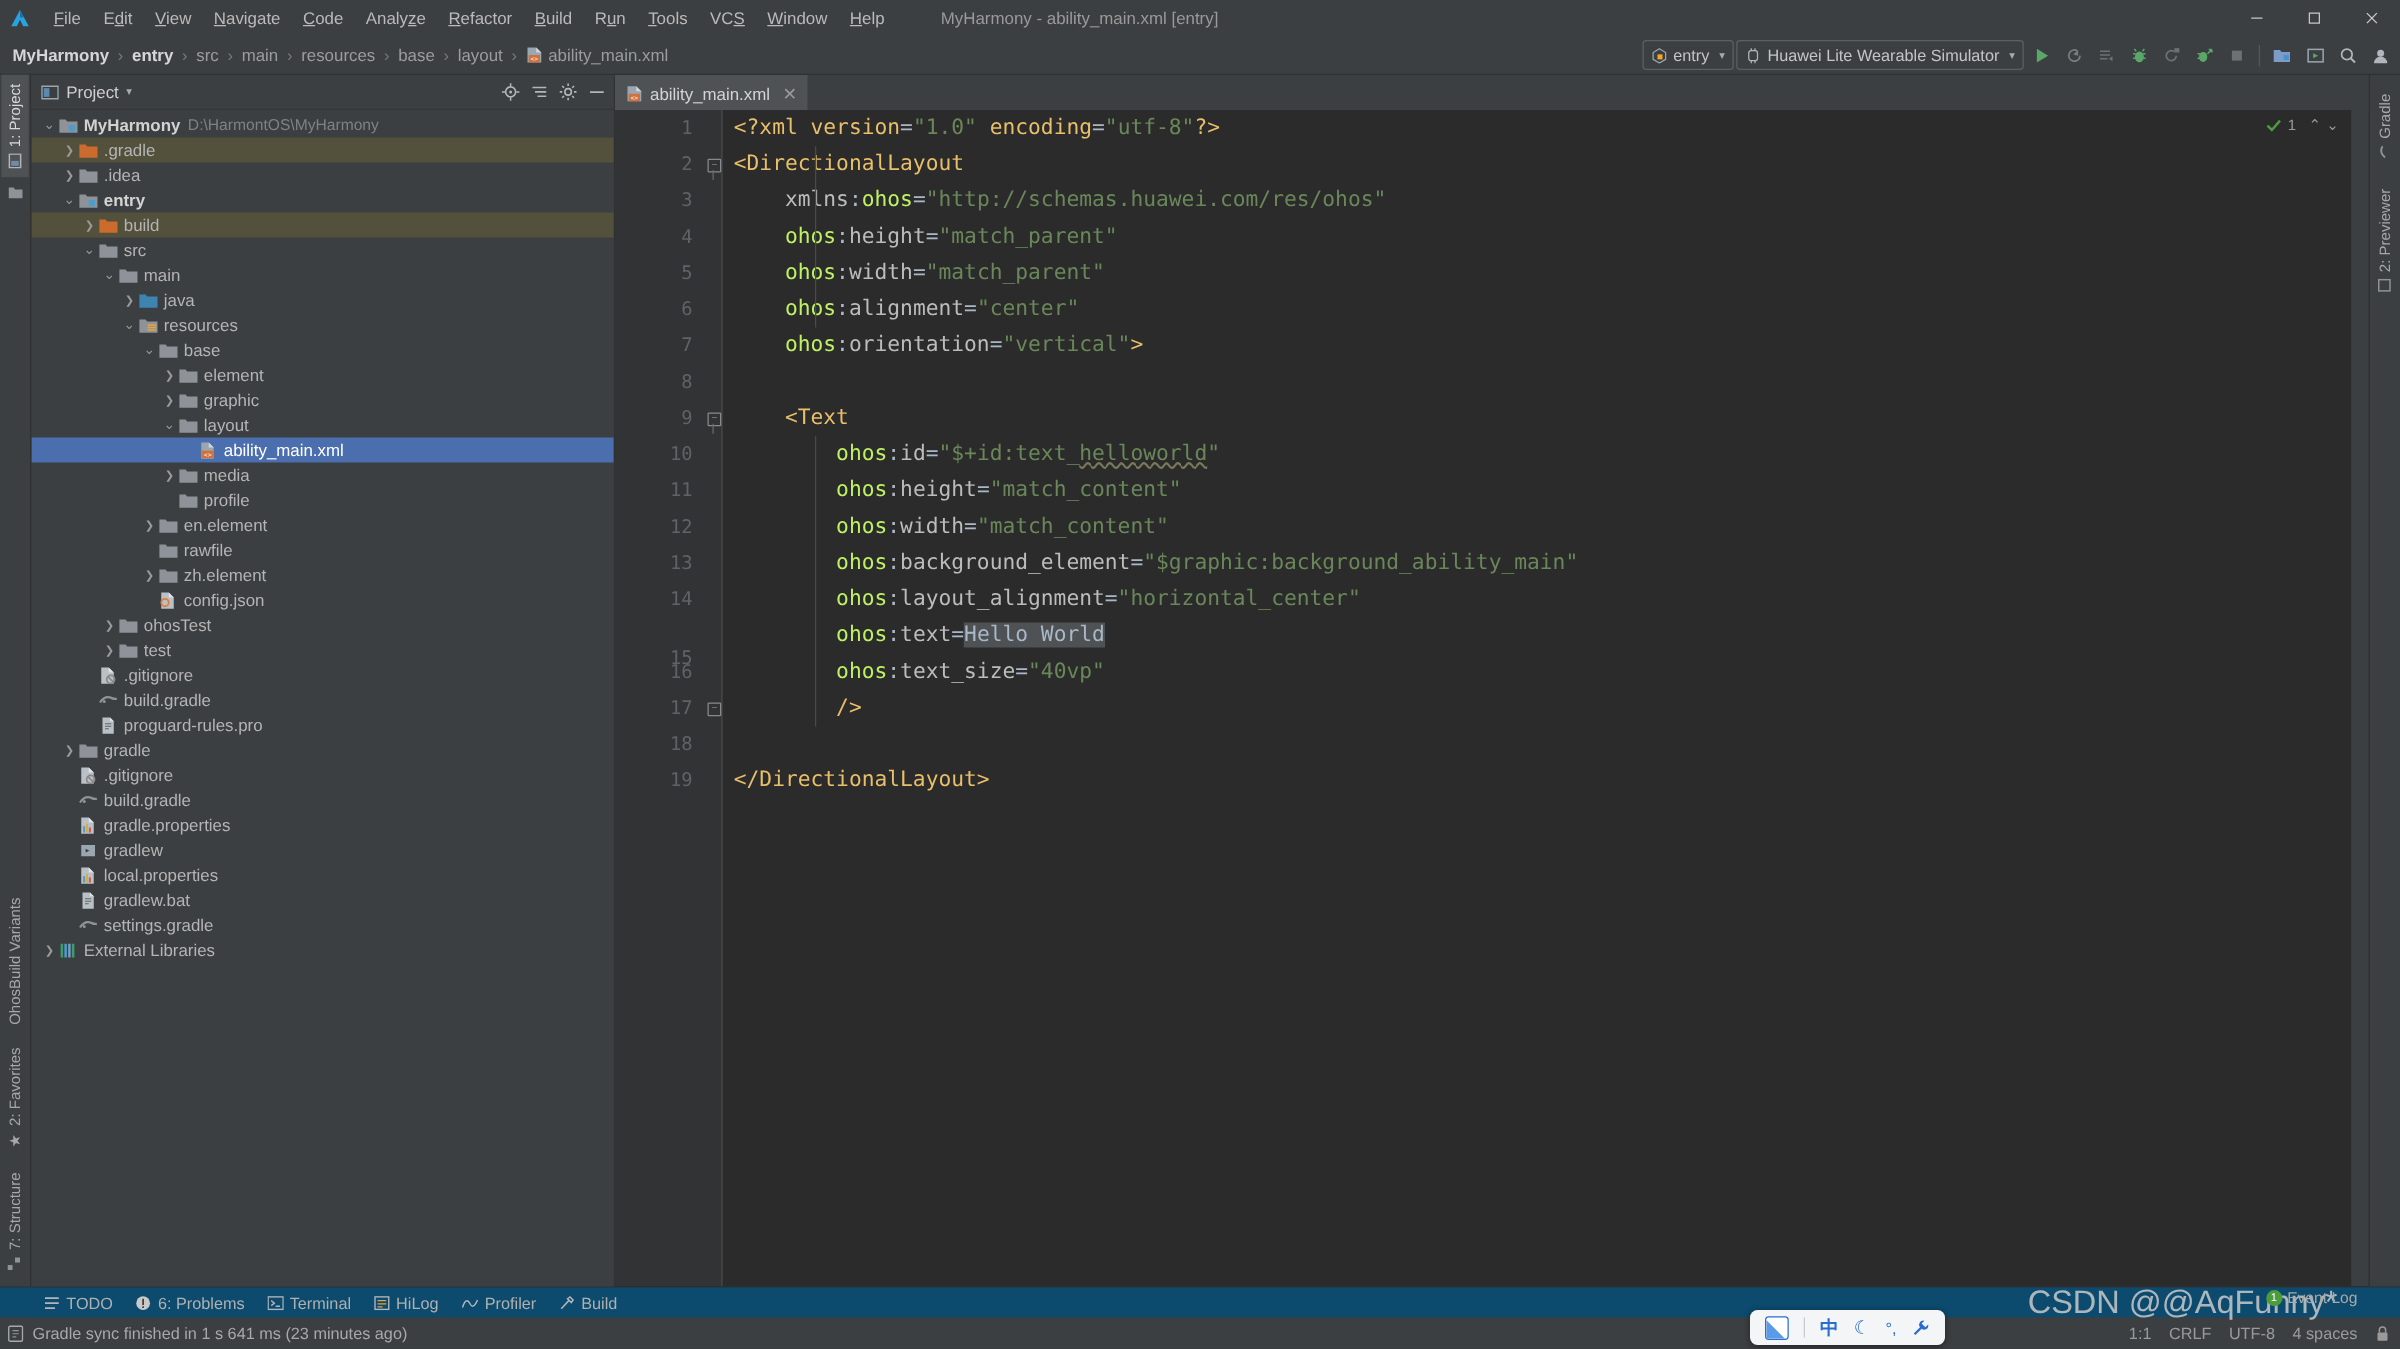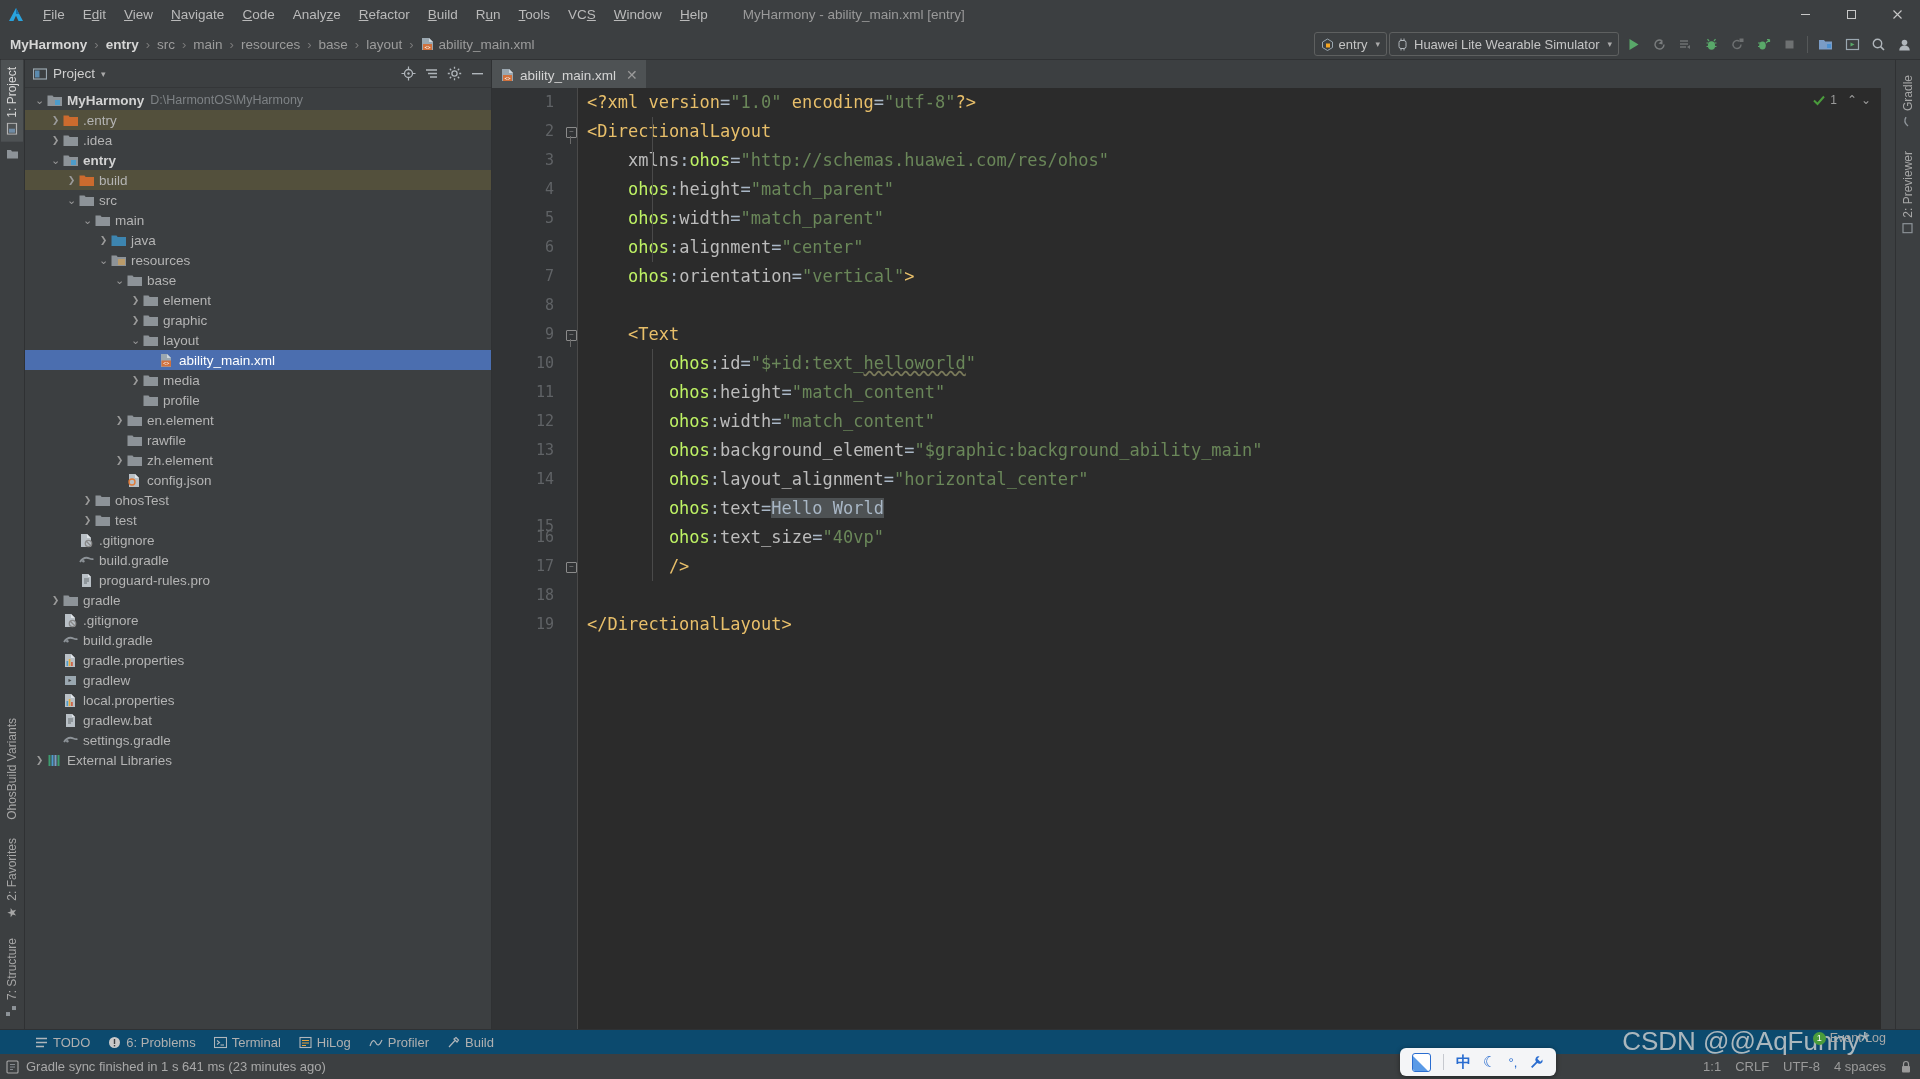--- a/index.html
+++ b/index.html
@@ -7,21 +7,21 @@
        font-family:"Liberation Sans","DejaVu Sans",sans-serif;
        font-size:14px;color:#bbbbbb;-webkit-font-smoothing:antialiased;}
   .app{position:relative;width:1920px;height:1079px;background:#3c3f41;display:flex;flex-direction:column;}
 
   
   .menubar{height:29px;background:#3c3f41;display:flex;align-items:center;
            padding-left:6px;flex:0 0 29px;position:relative;}
   .logo-ide{width:20px;height:20px;margin-right:8px;display:flex;align-items:center;justify-content:center;}
   .menu-item{padding:3px 9px;font-size:13.5px;color:#bababa;cursor:default;white-space:nowrap;}
   .menu-item u{text-decoration:underline;}
-  .win-title{margin-left:26px;font-size:13.5px;color:#9a9a9a;white-space:nowrap;}
+  .win-title{margin-left:36px;font-size:13.5px;color:#9a9a9a;white-space:nowrap;}
   .win-ctrl{position:absolute;right:0;top:0;height:29px;display:flex;align-items:center;}
   .win-btn{width:46px;height:29px;display:flex;align-items:center;justify-content:center;color:#c8c8c8;font-size:13px;}
 
   
   .navbar{height:30px;background:#3c3f41;display:flex;align-items:center;
           padding-left:8px;flex:0 0 30px;position:relative;border-bottom:1px solid #2f3133;}
   .crumb{display:flex;align-items:center;font-size:13.5px;color:#9c9c9c;padding:0 2px;white-space:nowrap;}
   .crumb.bold{color:#d6d6d6;font-weight:bold;}
   .crumb-sep{color:#7a7a7a;padding:0 5px;font-size:13px;}
   .crumb-ico{width:13px;height:14px;margin-right:5px;display:inline-block;}
@@ -381,21 +381,21 @@
             <span class="lbl">MyHarmony</span>
             <span class="sub">D:\HarmontOS\MyHarmony</span>
           </div>
           <div class="row excluded">
             <span class="arrow" style="margin-left: 24px;">❯</span>
             <span class="fico">
               <svg width="16" height="15" viewBox="0 0 16 15">
                 <path d="M0.5 2.5 h5 l1.2 1.6 h8.3 v9 h-14.5 z" fill="#cc6b2e"></path>
               </svg>
             </span>
-            <span class="lbl">.entry</span>
+            <span class="lbl">.gradle</span>
           </div>
           <div class="row">
             <span class="arrow" style="margin-left: 24px;">❯</span>
             <span class="fico">
               <svg width="16" height="15" viewBox="0 0 16 15">
                 <path d="M0.5 2.5 h5 l1.2 1.6 h8.3 v9 h-14.5 z" fill="#8d9398"></path>
               </svg>
             </span>
             <span class="lbl">.idea</span>
           </div>

